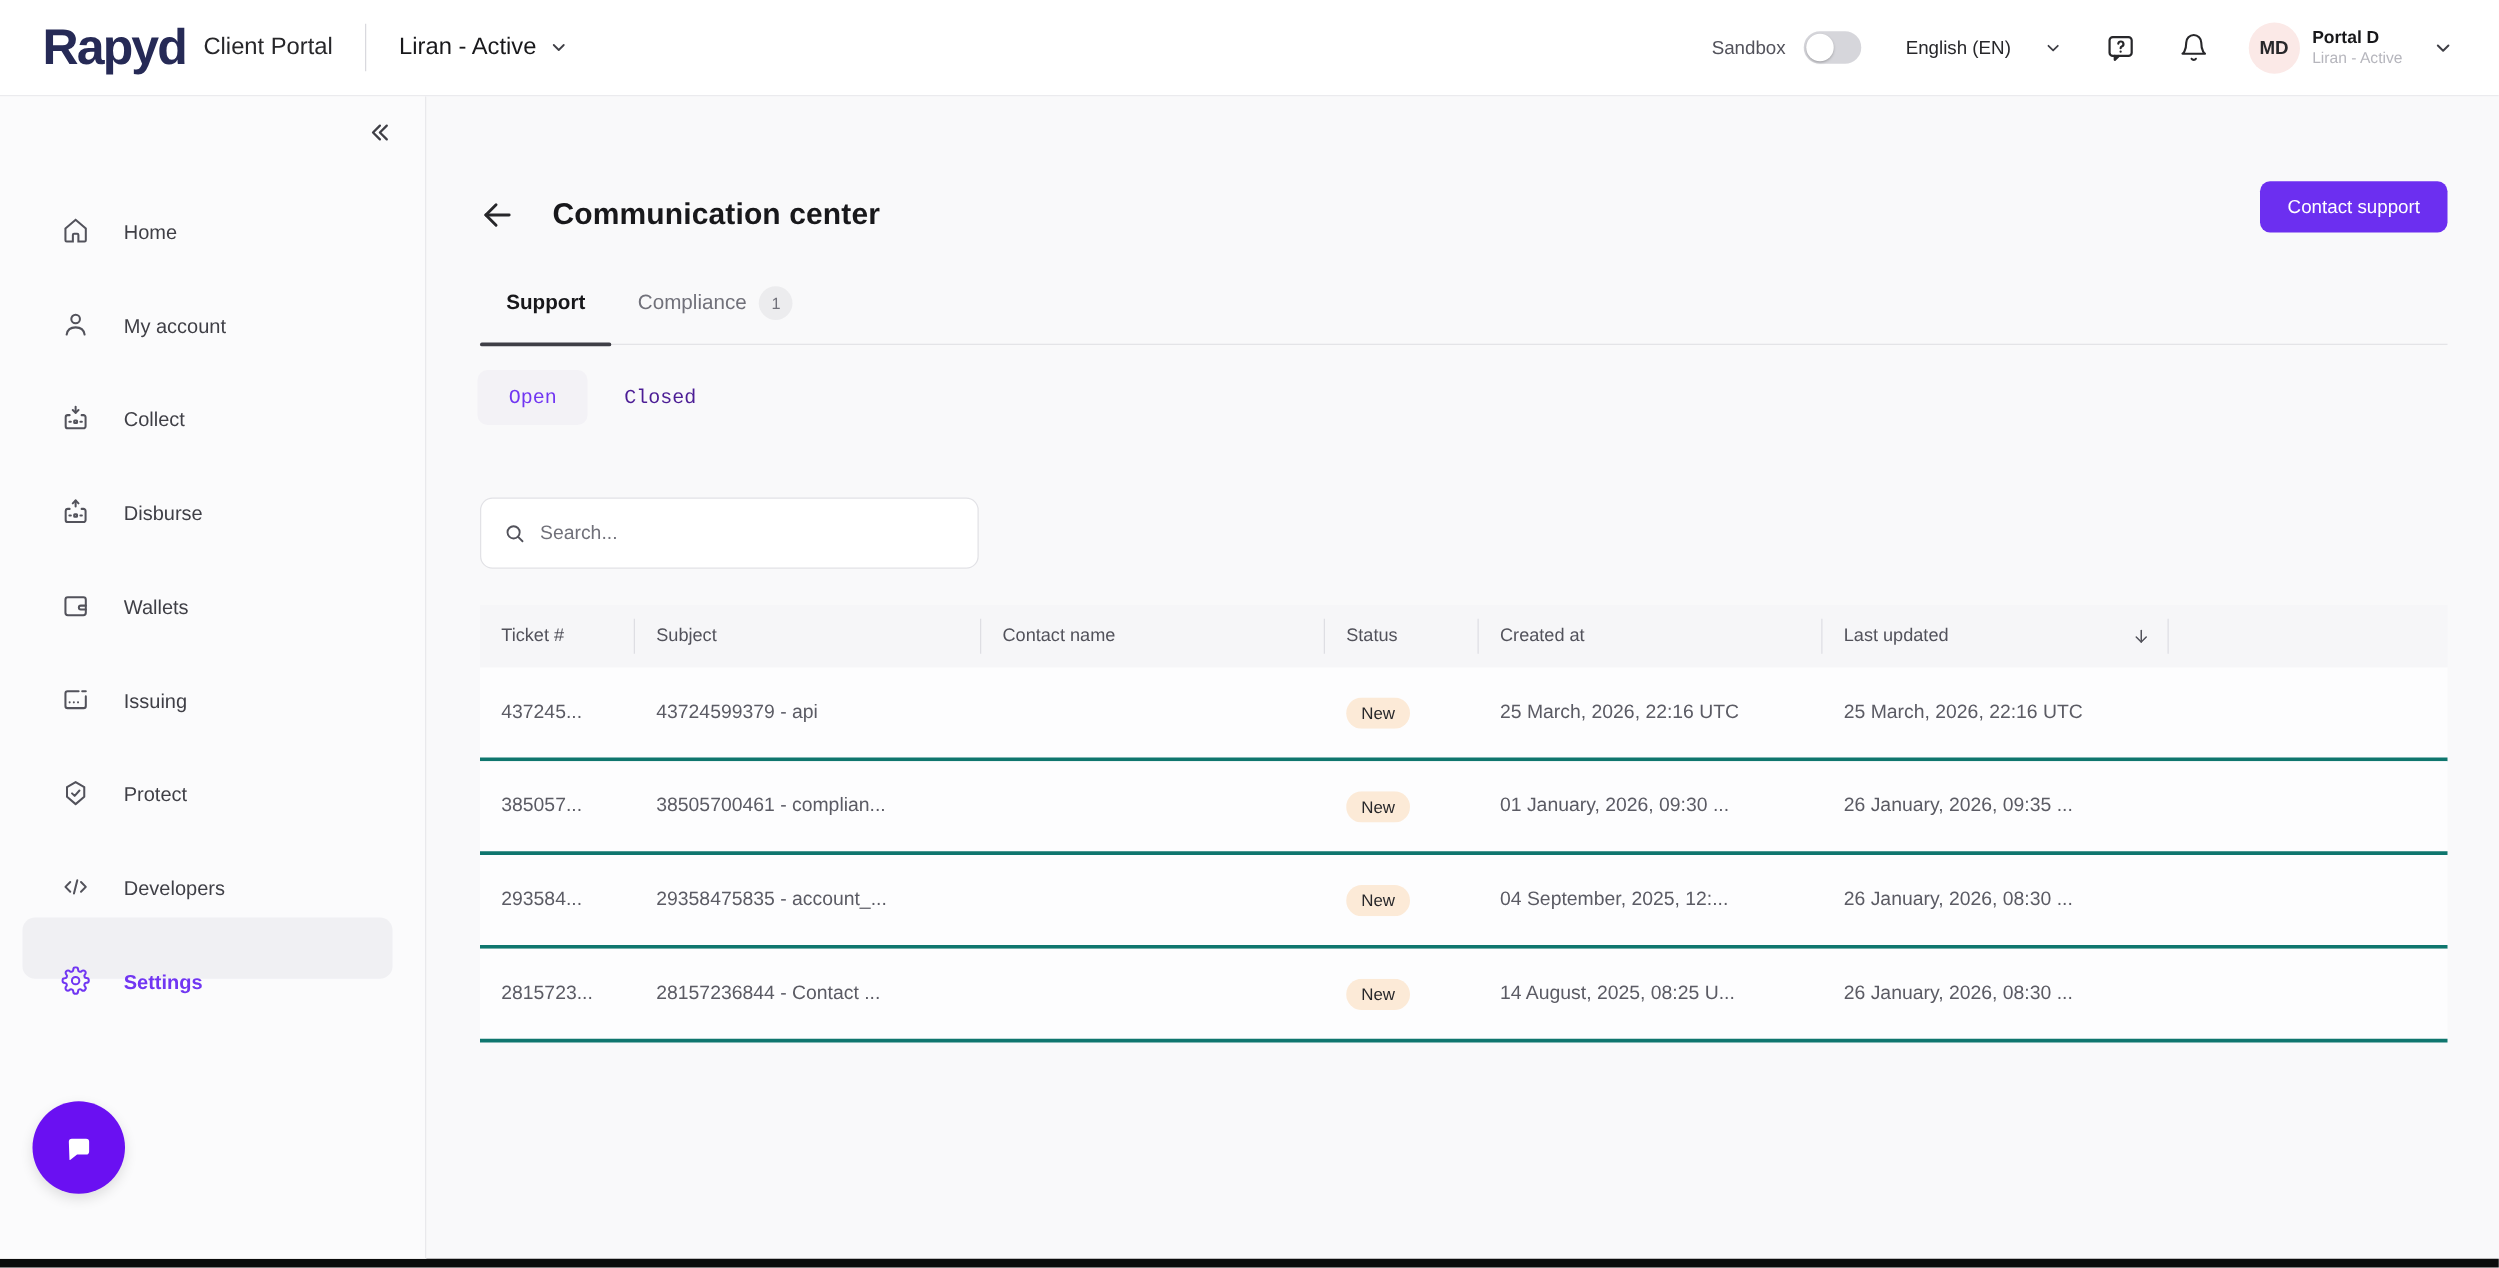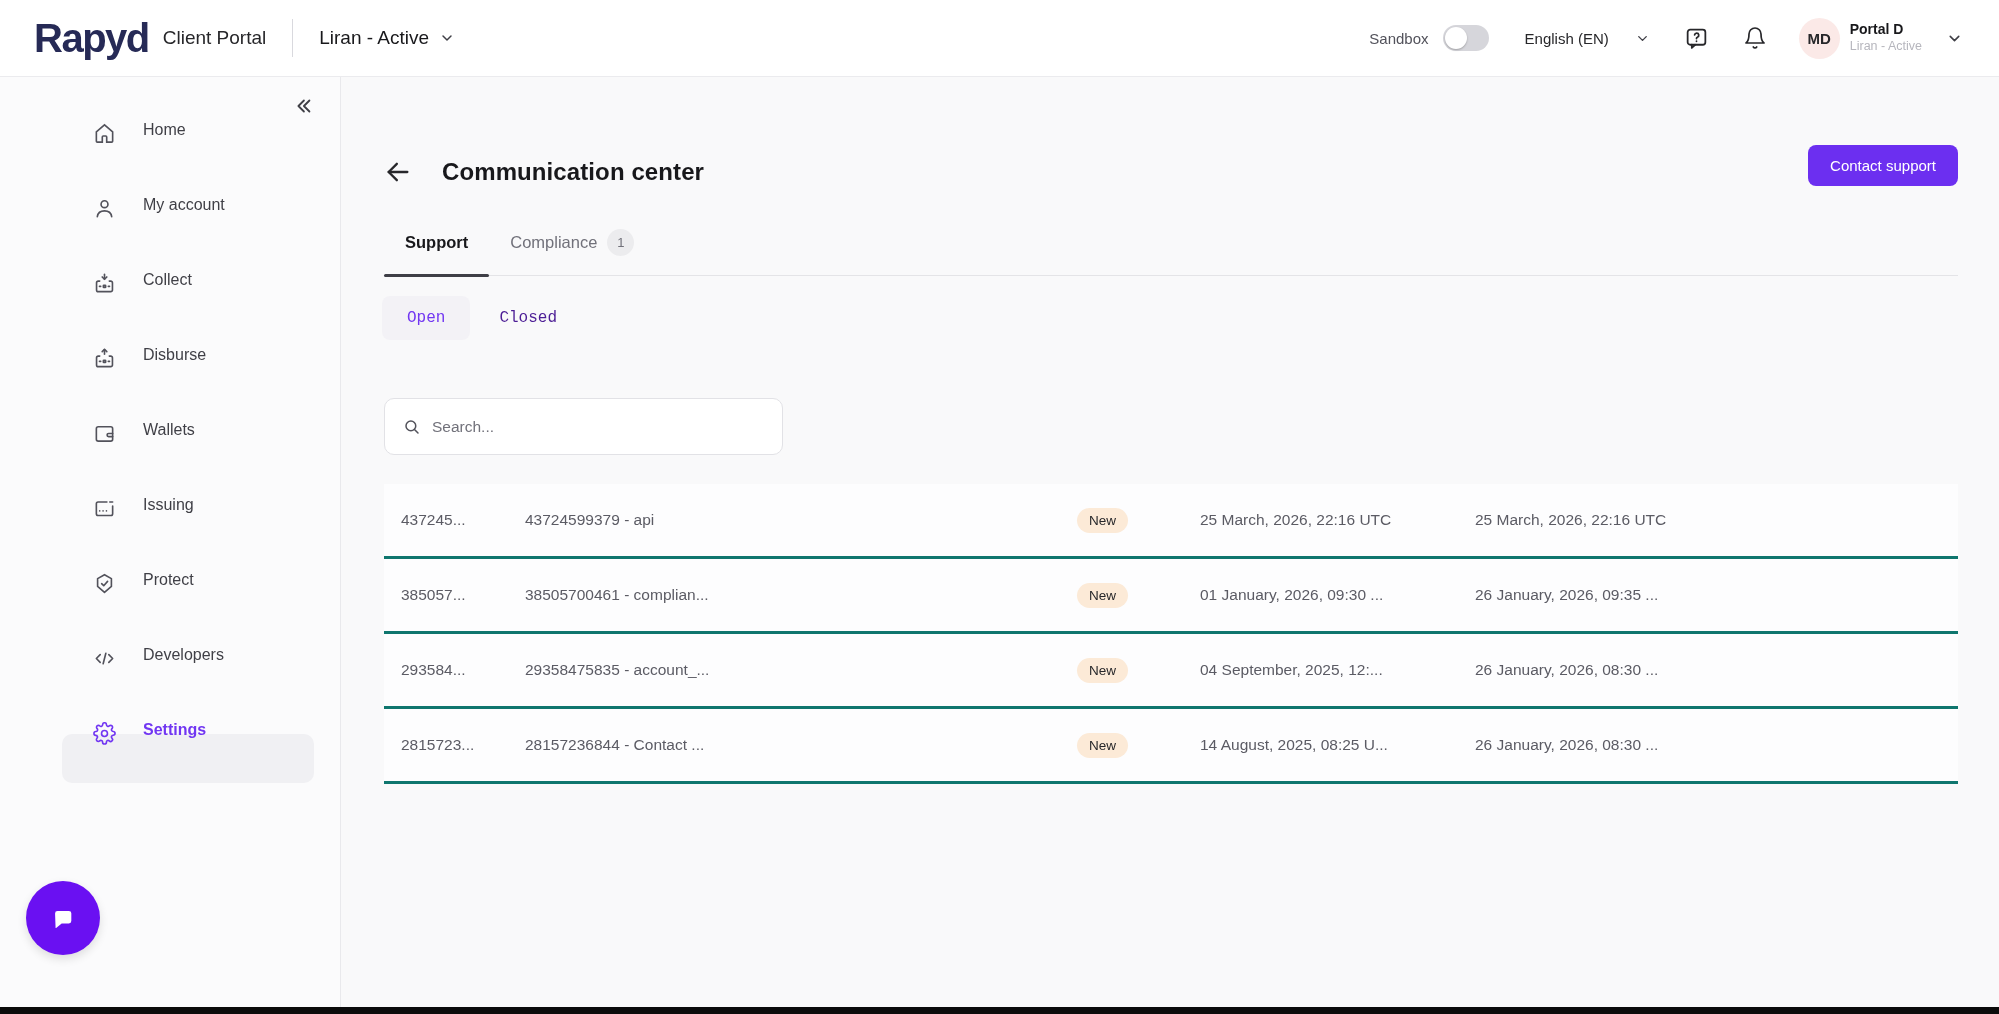--- a/index.html
+++ b/index.html
@@ -21,21 +21,21 @@
   .avatar { width:41px; height:41px; border-radius:50%; background:#fbe9e7; display:flex; align-items:center; justify-content:center; font-size:15px; font-weight:700; color:#27272a; }
   .profile-meta { margin-left:10px; line-height:1.25; }
   .profile-name { font-size:14px; font-weight:700; color:#18181b; }
   .profile-sub { font-size:12.5px; color:#b6b6bd; }
   .profile-chevron { margin-left:24px; color:#3f3f46; display:flex; }
 
   
   .sidebar { position:absolute; top:77px; left:0; width:341px; height:930px; background:#fbfbfc; border-right:1px solid #e9e9ec; z-index:4; }
   .collapse-btn { position:absolute; top:18px; right:26px; color:#3f3f46; cursor:pointer; }
   .nav { position:absolute; top:44px; left:0; right:0; }
-  .nav-item { height:75px; display:flex; align-items:flex-start; padding-left:48px; gap:27px; cursor:pointer;margin-left:44px; }
+  .nav-item { height:75px; display:flex; align-items:flex-end; padding-left:48px; gap:27px; cursor:pointer; }
   .nav-item .nav-ic { width:24px; height:24px; color:#52525b; display:flex; align-items:center; justify-content:center; }
   .nav-item .nav-label { font-size:16px; color:#3f3f46; }
   .nav-item.active { position:relative; }
   .nav-item.active::before { content:""; position:absolute; left:18px; right:26px; top:13px; bottom:13px; background:#f0f0f3; border-radius:10px; }
   .nav-item.active .nav-ic, .nav-item.active .nav-label { position:relative; color:#7136f2; }
   .nav-item.active .nav-label { font-weight:700; }
   .chat-fab { position:absolute; left:26px; top:804px; width:74px; height:74px; border-radius:50%; background:#6a10f2; display:flex; align-items:center; justify-content:center; cursor:pointer; box-shadow:0 4px 10px rgba(0,0,0,.12); }
 
   
   .main { position:absolute; top:77px; left:341px; width:1658px; height:930px; background:#f9f9fa; }
@@ -301,20 +301,37 @@
     <span class="search-ic">
       <svg width="18" height="18" viewBox="0 0 24 24" fill="none" stroke="#52525b" stroke-width="2" stroke-linecap="round">
           <circle cx="10.5" cy="10.5" r="6.5"></circle>
           <line x1="15.3" y1="15.3" x2="20" y2="20"></line>
         </svg>
     </span>
     <input type="text" placeholder="Search..." style="">
   </div>
 
   <div class="table">
+    <div class="thead">
+      <div class="th">Ticket #</div>
+      <div class="th">Subject</div>
+      <div class="th">Contact name</div>
+      <div class="th">Status</div>
+      <div class="th">Created at</div>
+      <div class="th sortable">
+        <span>Last updated</span>
+        <span class="sort-ic">
+          <svg width="16" height="16" viewBox="0 0 24 24" fill="none" stroke="#52525b" stroke-width="1.8" stroke-linecap="round" stroke-linejoin="round">
+              <line x1="12" y1="5" x2="12" y2="19"></line>
+              <polyline points="6 13 12 19 18 13"></polyline>
+            </svg>
+        </span>
+      </div>
+      <div class="th no-div"></div>
+    </div>
 
     <div class="trow">
       <div class="td">437245...</div>
       <div class="td">43724599379 - api</div>
       <div class="td"></div>
       <div class="td"><span class="badge-new">New</span></div>
       <div class="td">25 March, 2026, 22:16 UTC</div>
       <div class="td">25 March, 2026, 22:16 UTC</div>
       <div class="td"></div>
     </div>

